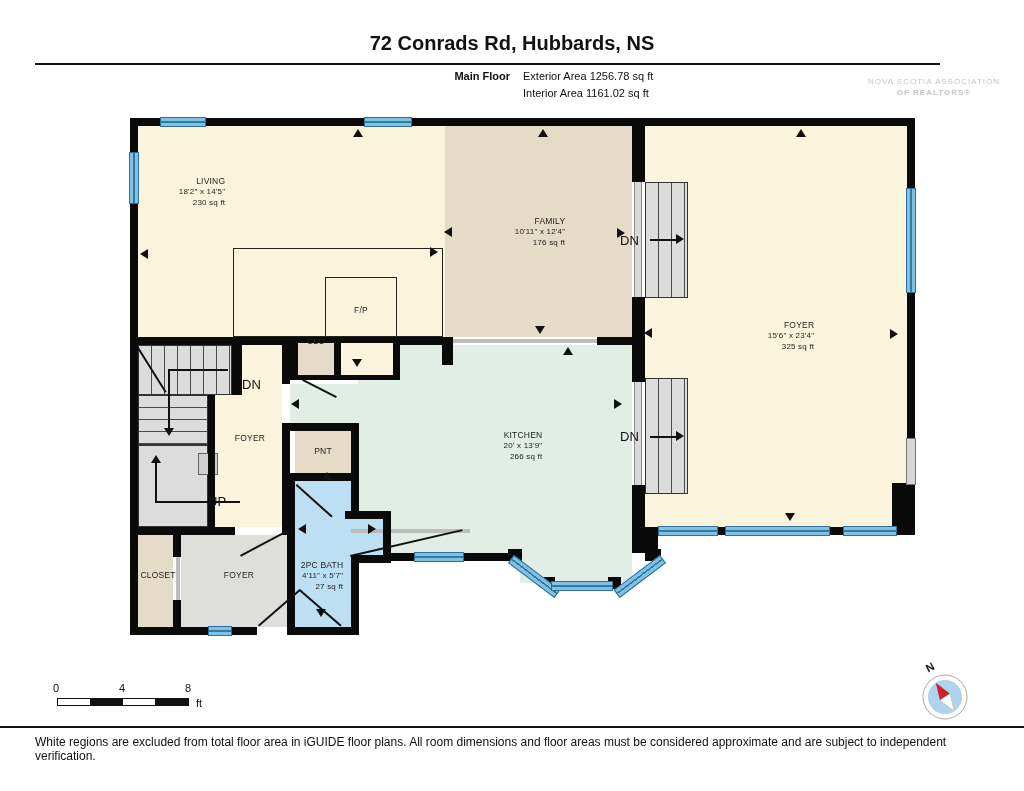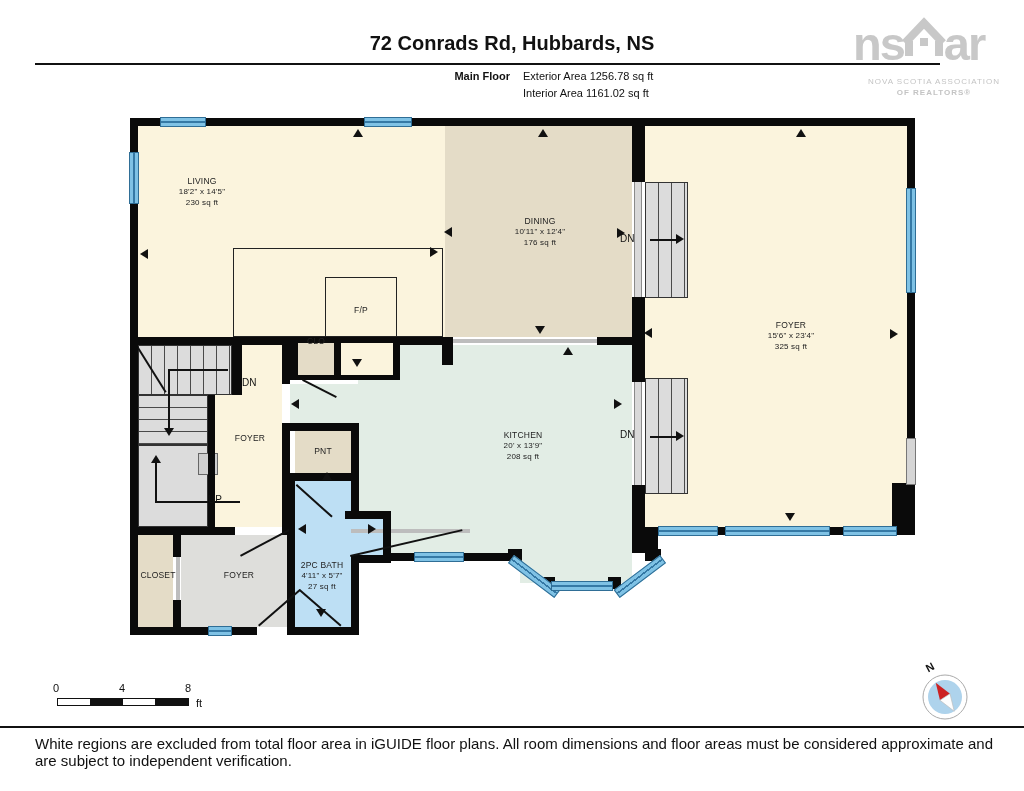--- a/index.html
+++ b/index.html
@@ -31,66 +31,54 @@
   .fpbox{position:absolute;background:#FBF4DD;border:1.5px solid #222;box-sizing:border-box;z-index:2}
   
   .door{position:absolute;height:2px;background:#111;transform-origin:left top;z-index:4}
   
   .tri{position:absolute;width:0;height:0;z-index:5}
   .tu{border-left:5px solid transparent;border-right:5px solid transparent;border-bottom:8px solid #111}
   .td{border-left:5px solid transparent;border-right:5px solid transparent;border-top:8px solid #111}
   .tl{border-top:5px solid transparent;border-bottom:5px solid transparent;border-right:8px solid #111}
   .tr{border-top:5px solid transparent;border-bottom:5px solid transparent;border-left:8px solid #111}
   
-  .rl{position:absolute;z-index:5;text-align:center;transform:translateX(-50%);
+  .rl{position:absolute;z-index:5;text-align:right;transform:translateX(-50%);
       font-size:8.5px;line-height:1.35;color:#222;white-space:nowrap;letter-spacing:.2px}
   .rl .nm{font-size:8.5px}.rl .dm,.rl .ar{font-size:8px}
-  .sl{position:absolute;z-index:5;font-size:10px;color:#111;white-space:nowrap}
+  .sl{position:absolute;z-index:5;font-size:13px;color:#111;white-space:nowrap}
   
   .title{position:absolute;left:0;width:1024px;top:32px;text-align:center;font-size:20px;font-weight:bold;z-index:2}
   .rule{position:absolute;left:35px;top:63px;width:905px;height:2px;background:#111;z-index:1}
   .subbold{position:absolute;left:360px;top:70px;width:150px;text-align:right;font-size:11px;font-weight:bold}
   .subline{position:absolute;left:523px;font-size:11px}
   
   .logo{position:absolute;left:853px;top:16px;display:flex;align-items:flex-end;z-index:2;
         color:#C8C8C8;font-weight:bold;font-size:47px;letter-spacing:-2px;line-height:1}
   .logo svg{margin:0 -3px 2px -3px}
   .tag{position:absolute;left:845px;width:178px;text-align:center;color:#C4C4C4;letter-spacing:1px;z-index:2}
   
   .tick{position:absolute;font-size:11px;color:#111}
   .sbar{position:absolute;left:57px;top:698px;width:132px;height:8px;border:1px solid #111;box-sizing:border-box;
         background:linear-gradient(to right,#fff 0 25%,#111 25% 50%,#fff 50% 75%,#111 75% 100%)}
   .prepared{position:absolute;left:0;width:1024px;top:694px;text-align:center;font-size:10.5px;color:#222}
   .frule{position:absolute;left:0;top:726px;width:1024px;height:2px;background:#111}
-  .fnote{position:absolute;left:35px;top:735px;width:960px;font-size:15px;color:#111}
+  .fnote{position:absolute;left:35px;top:735px;width:960px;font-size:12px;color:#111}
   .north{position:absolute;left:926px;top:661px;font-size:11px;font-weight:bold;transform:rotate(-28deg);z-index:2}
 </style>
 </head>
 <body>
 
 <div class="page">
 
   <div class="title">72 Conrads Rd, Hubbards, NS</div>
   <div class="rule"></div>
   <div class="subbold">Main Floor</div>
   <div class="subline" style="top:70px">Exterior Area 1256.78 sq ft</div>
   <div class="subline" style="top:87px">Interior Area 1161.02 sq ft</div>
 
-  <div class="logo">
-    <span>ns</span>
-    <span>
-      <svg width="46" height="42" viewBox="0 0 46 42">
-        <polyline points="4,27 23,7 42,27" fill="none" stroke="#C8C8C8" stroke-width="8"></polyline>
-        <line x1="8" y1="25" x2="8" y2="40" stroke="#C8C8C8" stroke-width="8"></line>
-        <line x1="38" y1="25" x2="38" y2="40" stroke="#C8C8C8" stroke-width="8"></line>
-        <rect x="19" y="22" width="8" height="8" fill="#C8C8C8"></rect>
-      </svg>
-    </span>
-    <span>ar</span>
-  </div>
   <div class="tag" style="top:77px;font-size:8px">NOVA SCOTIA ASSOCIATION</div>
   <div class="tag" style="top:88px;font-size:8px;font-weight:bold">OF REALTORS®</div>
 
   <div class="f cream" style="left:138px;top:126px;width:307px;height:211px"></div>
   <div class="f tan" style="left:445px;top:126px;width:187px;height:211px"></div>
   <div class="f cream" style="left:645px;top:126px;width:262px;height:401px"></div>
   <div class="f mint" style="left:358px;top:345px;width:274px;height:208px"></div>
   <div class="f mint" style="left:290px;top:384px;width:68px;height:39px"></div>
   <div class="f mint" style="left:520px;top:553px;width:112px;height:30px"></div>
   <div class="f cream" style="left:242px;top:345px;width:40px;height:50px"></div>
@@ -216,33 +204,33 @@
   <div class="tri tl" style="left:298px;top:524px"></div>
   <div class="tri tr" style="left:368px;top:524px"></div>
   <div class="tri td" style="left:316px;top:609px"></div>
 
   <div class="rl" style="left:202px;top:176px">
     <div class="nm">LIVING</div>
       <div class="dm">18'2" x 14'5"</div>
       <div class="ar">230 sq ft</div>
   </div>
   <div class="rl" style="left:540px;top:216px">
-    <div class="nm">DINING</div>
+    <div class="nm">FAMILY</div>
       <div class="dm">10'11" x 12'4"</div>
       <div class="ar">176 sq ft</div>
   </div>
   <div class="rl" style="left:791px;top:320px">
     <div class="nm">FOYER</div>
       <div class="dm">15'6" x 23'4"</div>
       <div class="ar">325 sq ft</div>
   </div>
   <div class="rl" style="left:523px;top:430px">
     <div class="nm">KITCHEN</div>
       <div class="dm">20' x 13'9"</div>
-      <div class="ar">208 sq ft</div>
+      <div class="ar">266 sq ft</div>
   </div>
   <div class="rl" style="left:322px;top:560px">
     <div class="nm">2PC BATH</div>
       <div class="dm">4'11" x 5'7"</div>
       <div class="ar">27 sq ft</div>
   </div>
   <div class="rl" style="left:250px;top:433px">
       <div class="nm">FOYER</div>
     </div>
   <div class="rl" style="left:239px;top:570px">

